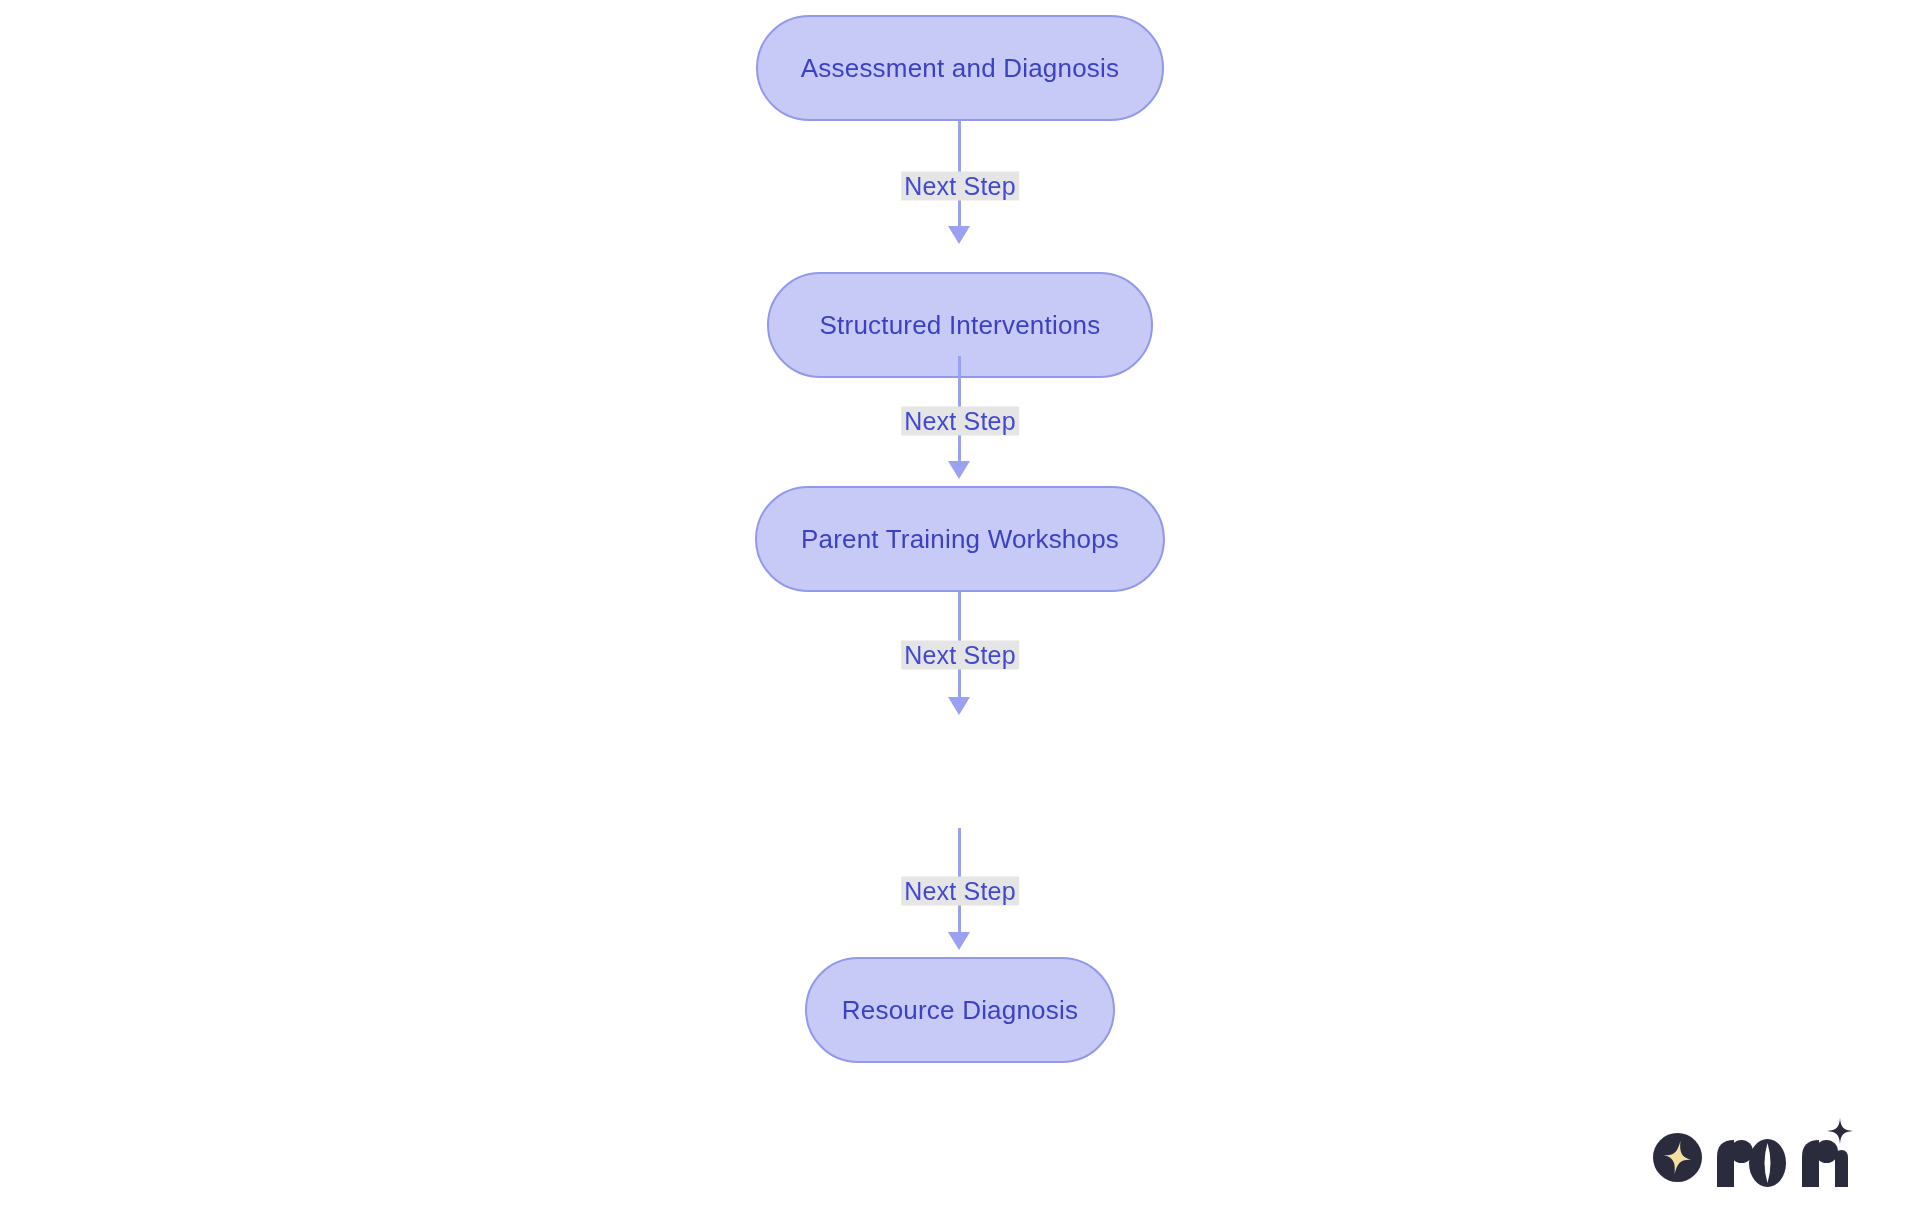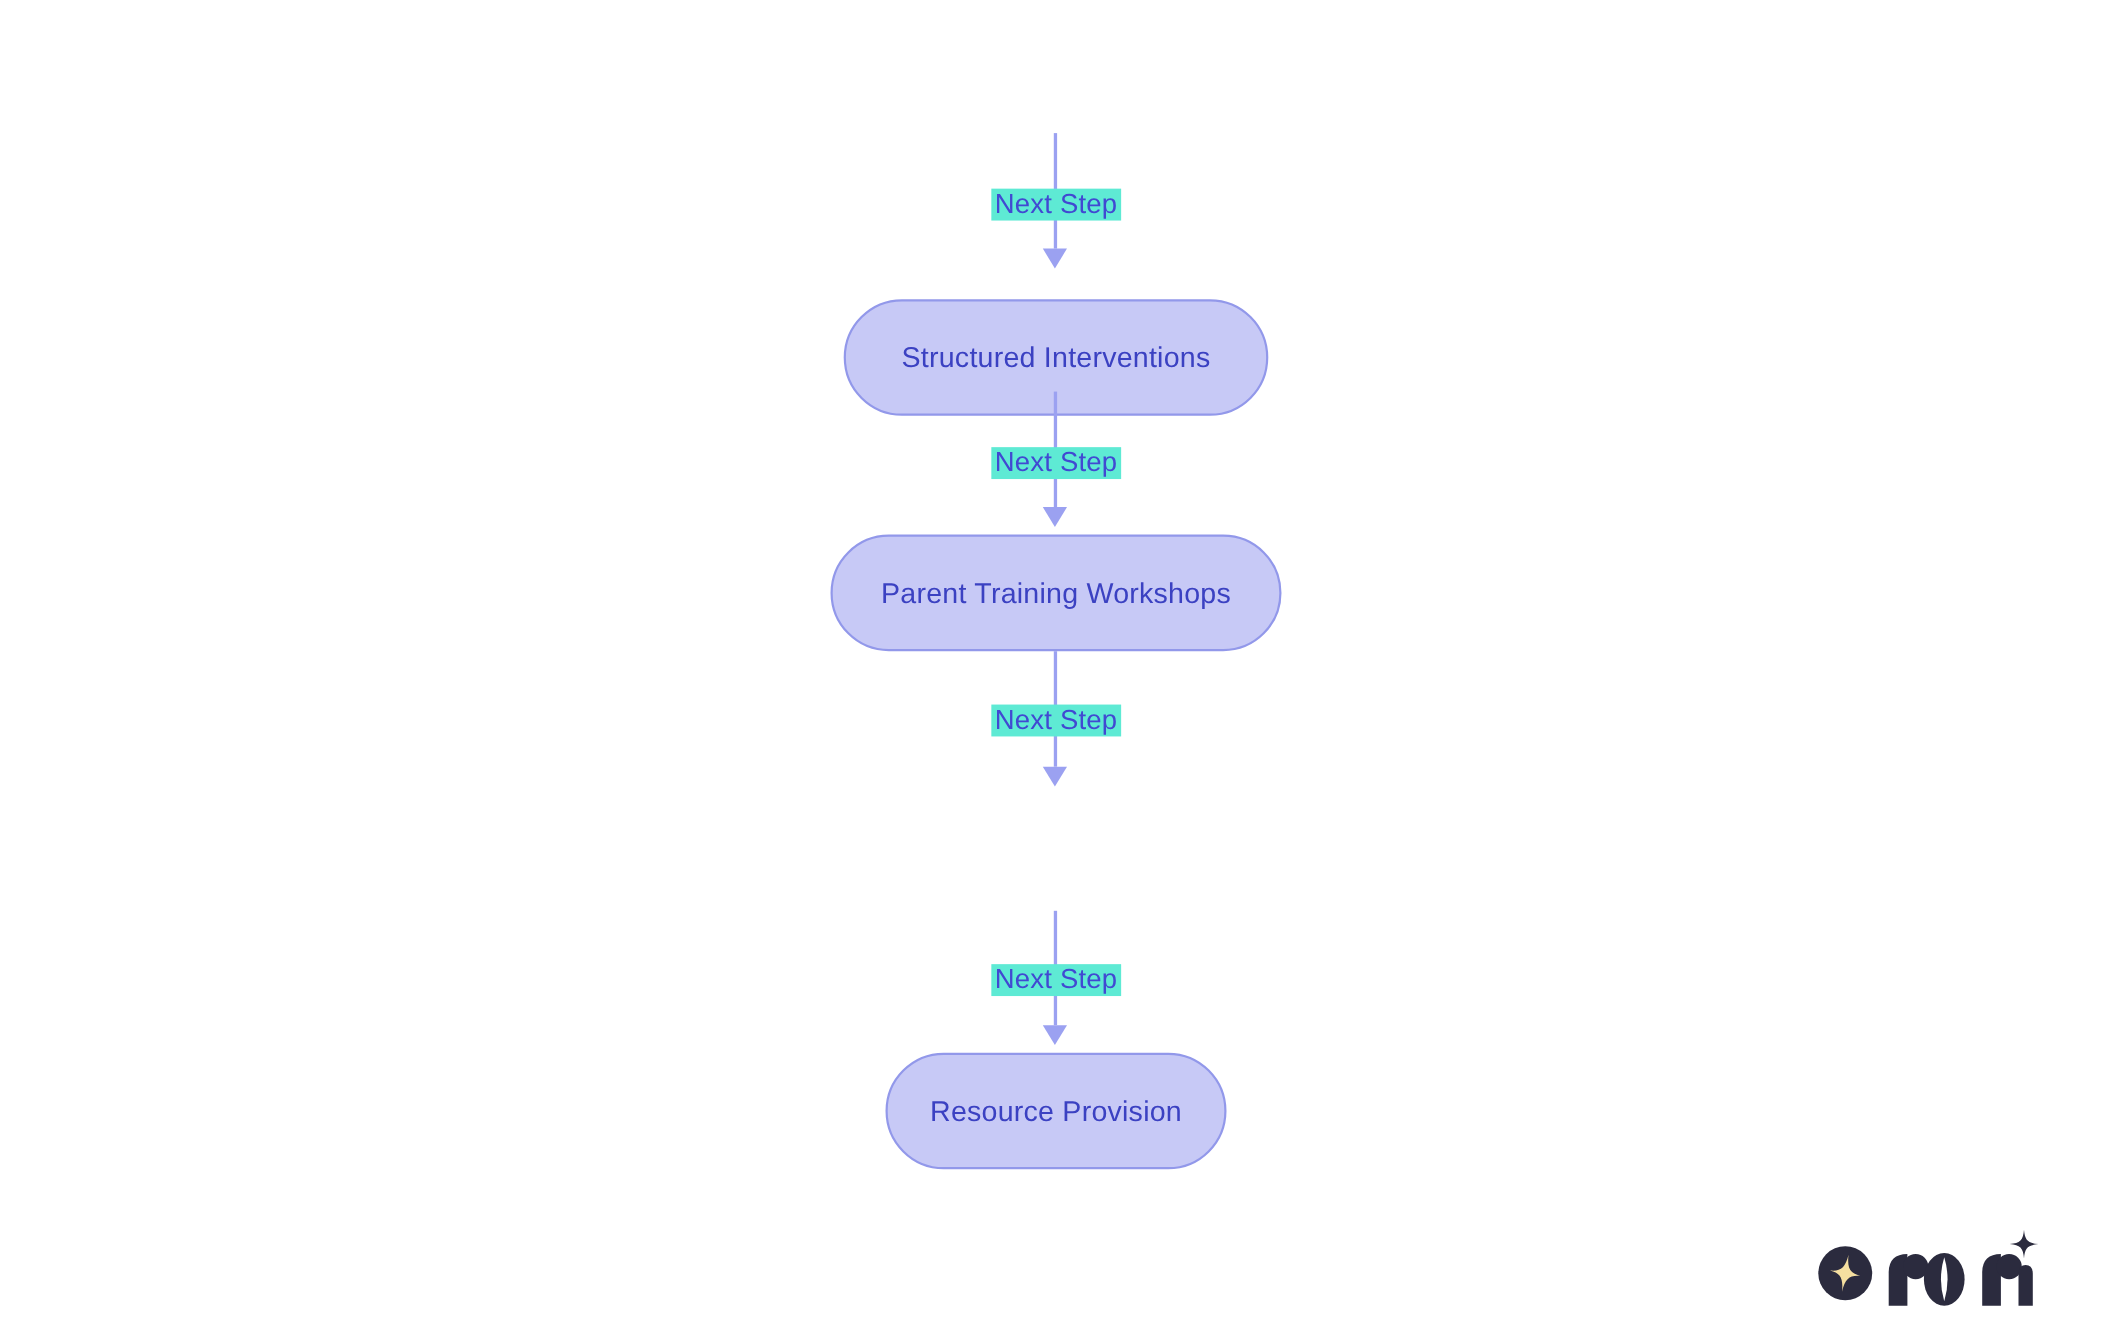--- a/index.html
+++ b/index.html
@@ -59,21 +59,21 @@
   .head-3 { top: 697px; }
   .head-4 { top: 932px; }
 
   .edge-label {
     position: absolute;
     left: 50%;
     transform: translate(-50%, -50%);
     color: #4149d2;
     font-size: 25px;
     letter-spacing: 0.2px;
-    background: #5eead4;
+    background: #e5e5e5;
     padding: 0 3px;
     white-space: nowrap;
   }
   .label-1 { top: 186px; }
   .label-2 { top: 421px; }
   .label-3 { top: 655px; }
   .label-4 { top: 891px; }
 
   .logo {
     position: absolute;
@@ -81,28 +81,31 @@
     top: 1110px;
     width: 235px;
     height: 85px;
   }
 </style>
 </head>
 <body>
 
 <div class="canvas">
 
+  <div class="node node-1">
+    <span>Assessment and Diagnosis</span>
+  </div>
   <div class="node node-2">
     <span>Structured Interventions</span>
   </div>
   <div class="node node-3">
     <span>Parent Training Workshops</span>
   </div>
   <div class="node node-5">
-    <span>Resource Provision</span>
+    <span>Resource Diagnosis</span>
   </div>
 
   <div class="edge-line line-1"></div>
   <div class="arrowhead head-1"></div>
   <div class="edge-label label-1">Next Step</div>
 
   <div class="edge-line line-2"></div>
   <div class="arrowhead head-2"></div>
   <div class="edge-label label-2">Next Step</div>
 

